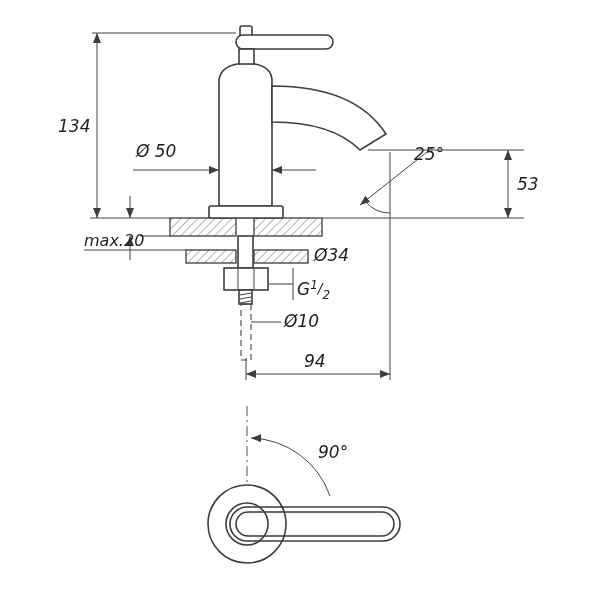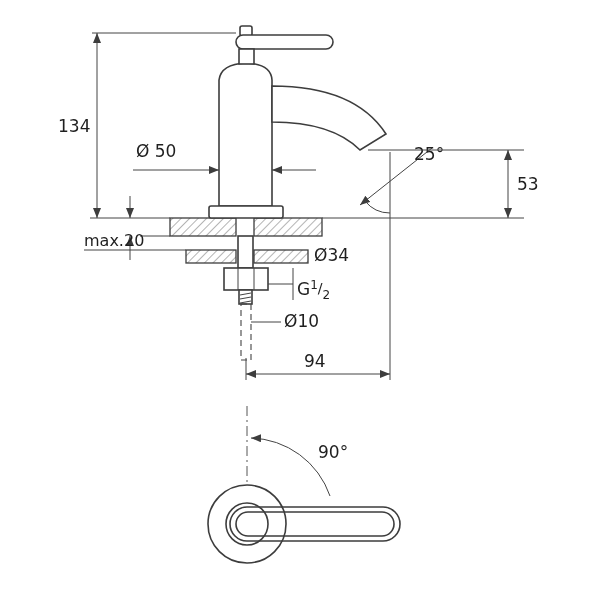--- a/index.html
+++ b/index.html
@@ -9,20 +9,21 @@
     width: 600px;
     height: 600px;
     font-family: "DejaVu Sans", "Liberation Sans", sans-serif;
   }
   .stage {
     position: relative;
     width: 560px;
     height: 600px;
     background: #ffffff;
     overflow: hidden;
+    font-style: italic;
   }
   svg { display: block; }
   .outline { fill: #ffffff; stroke: #3d3d3d; stroke-width: 1.6; }
   .outline-nf { fill: none; stroke: #3d3d3d; stroke-width: 1.6; }
   .thin { fill: none; stroke: #444444; stroke-width: 1; }
   .hatched { fill: url(#hatch); stroke: #3d3d3d; stroke-width: 1.3; }
   .dashed { fill: none; stroke: #444444; stroke-width: 1.1; stroke-dasharray: 6 4; }
   .centerline { fill: none; stroke: #555555; stroke-width: 1; stroke-dasharray: 10 4 2 4; }
   text.dim {
     font-family: "DejaVu Sans", "Liberation Sans", sans-serif;

